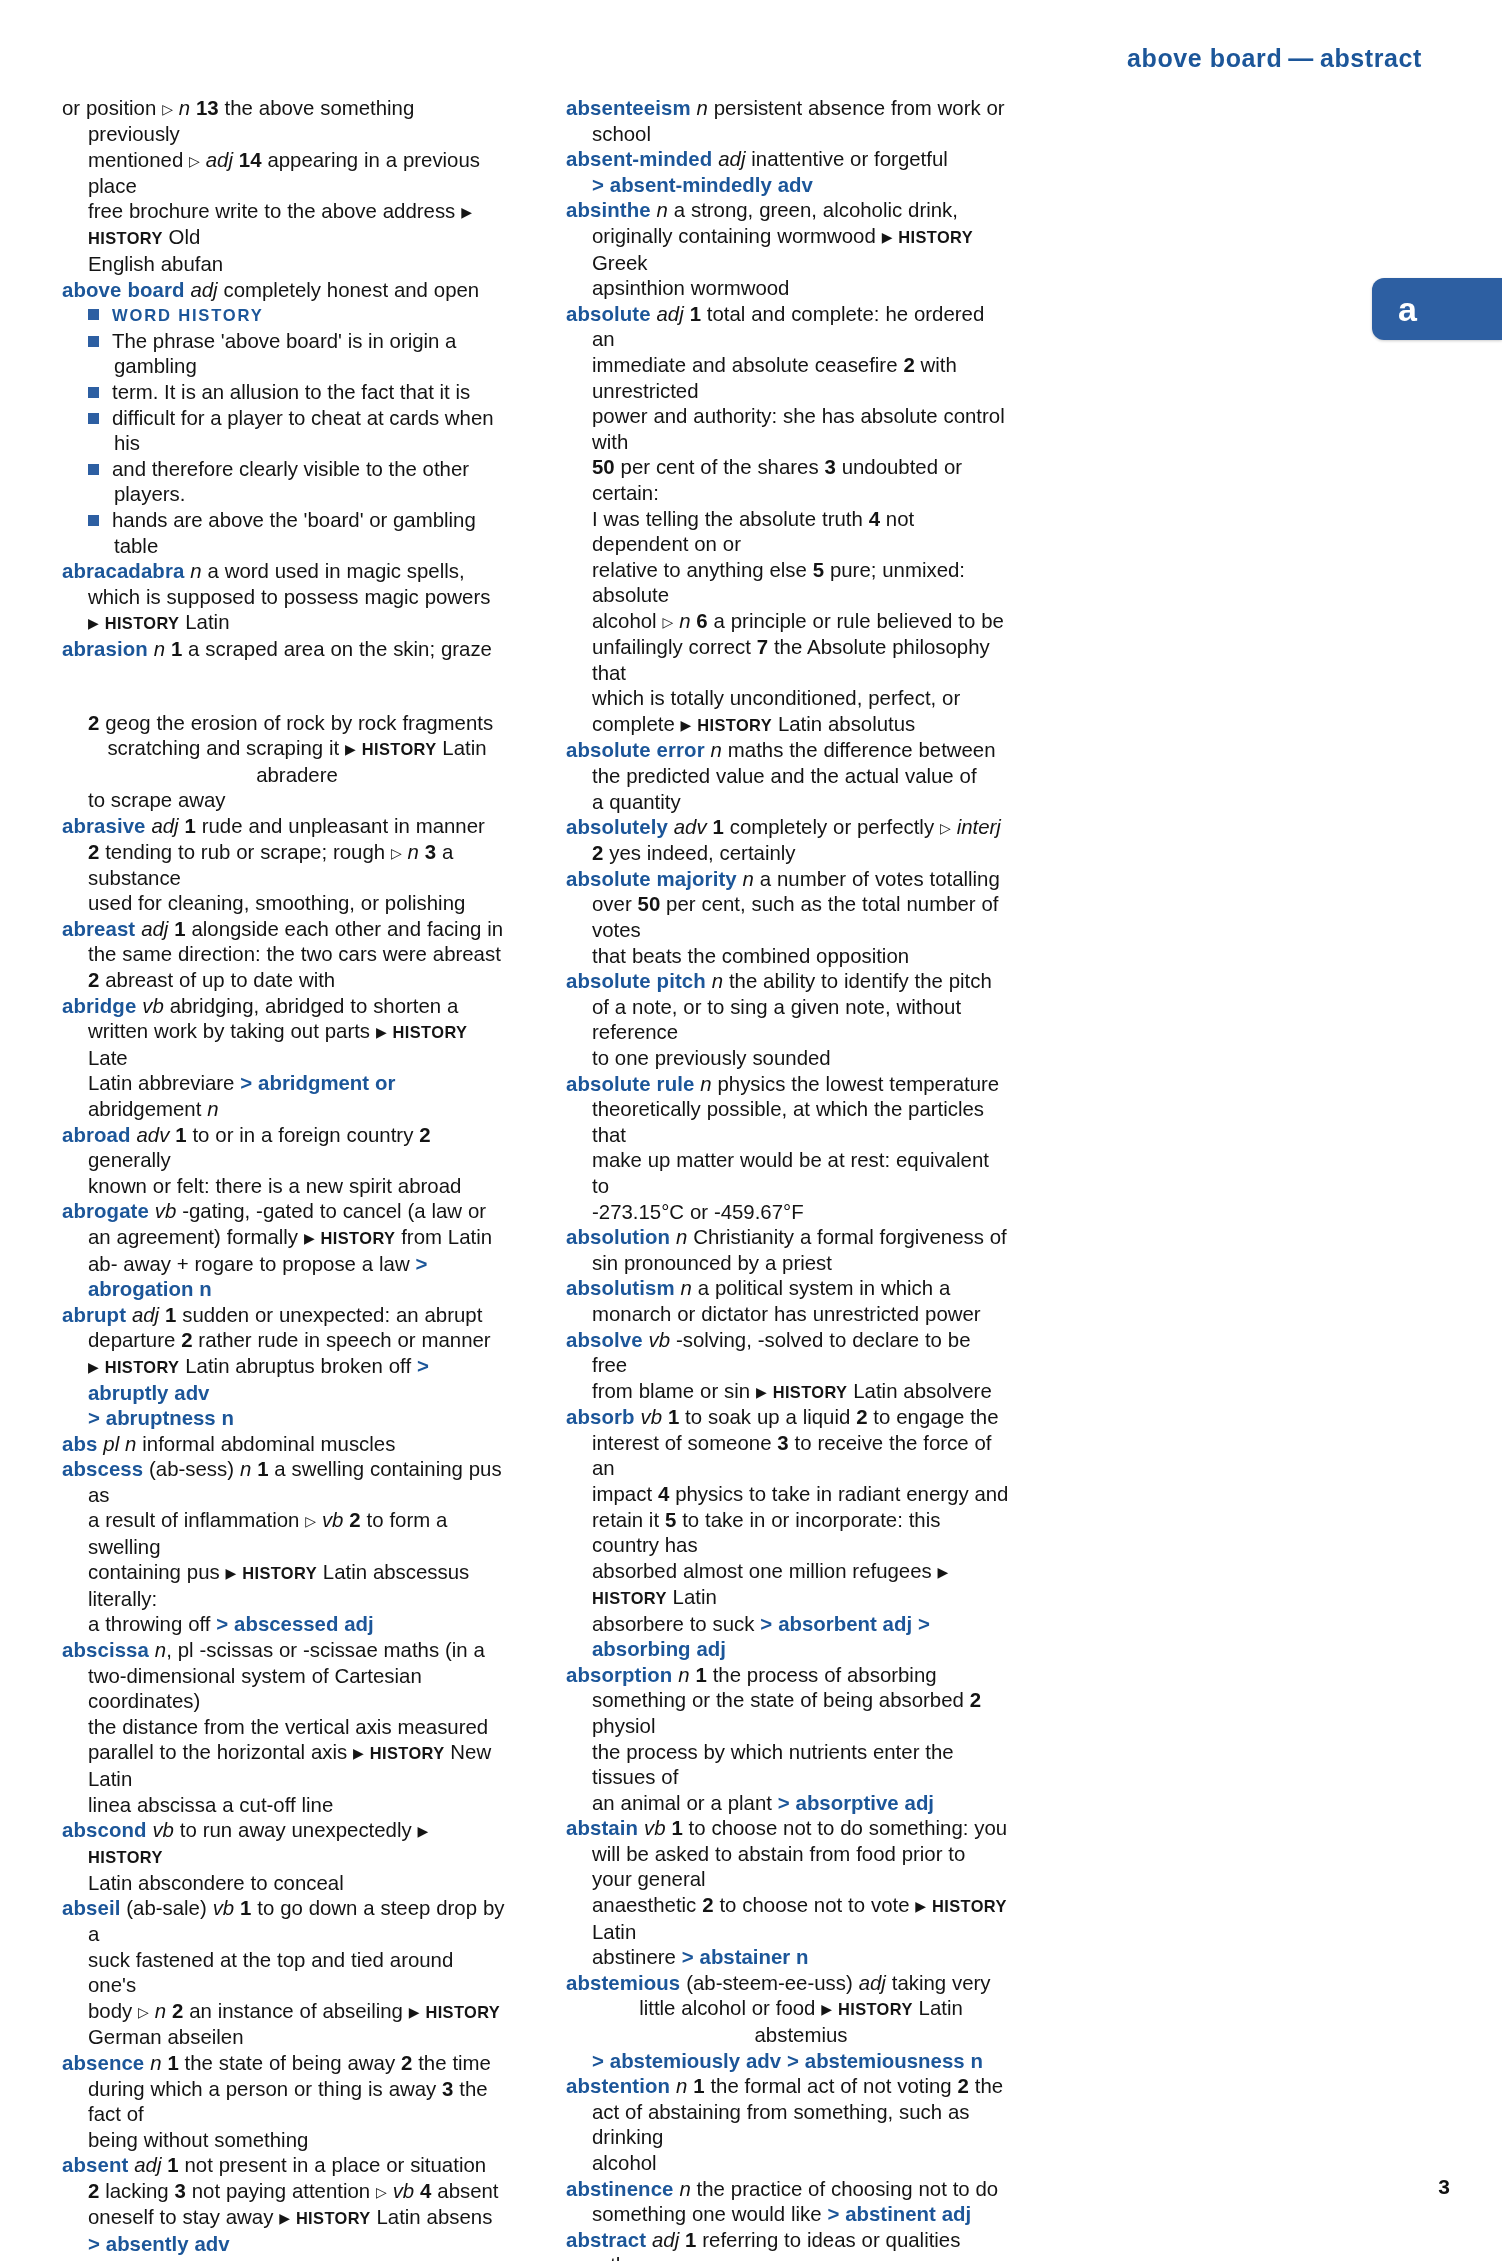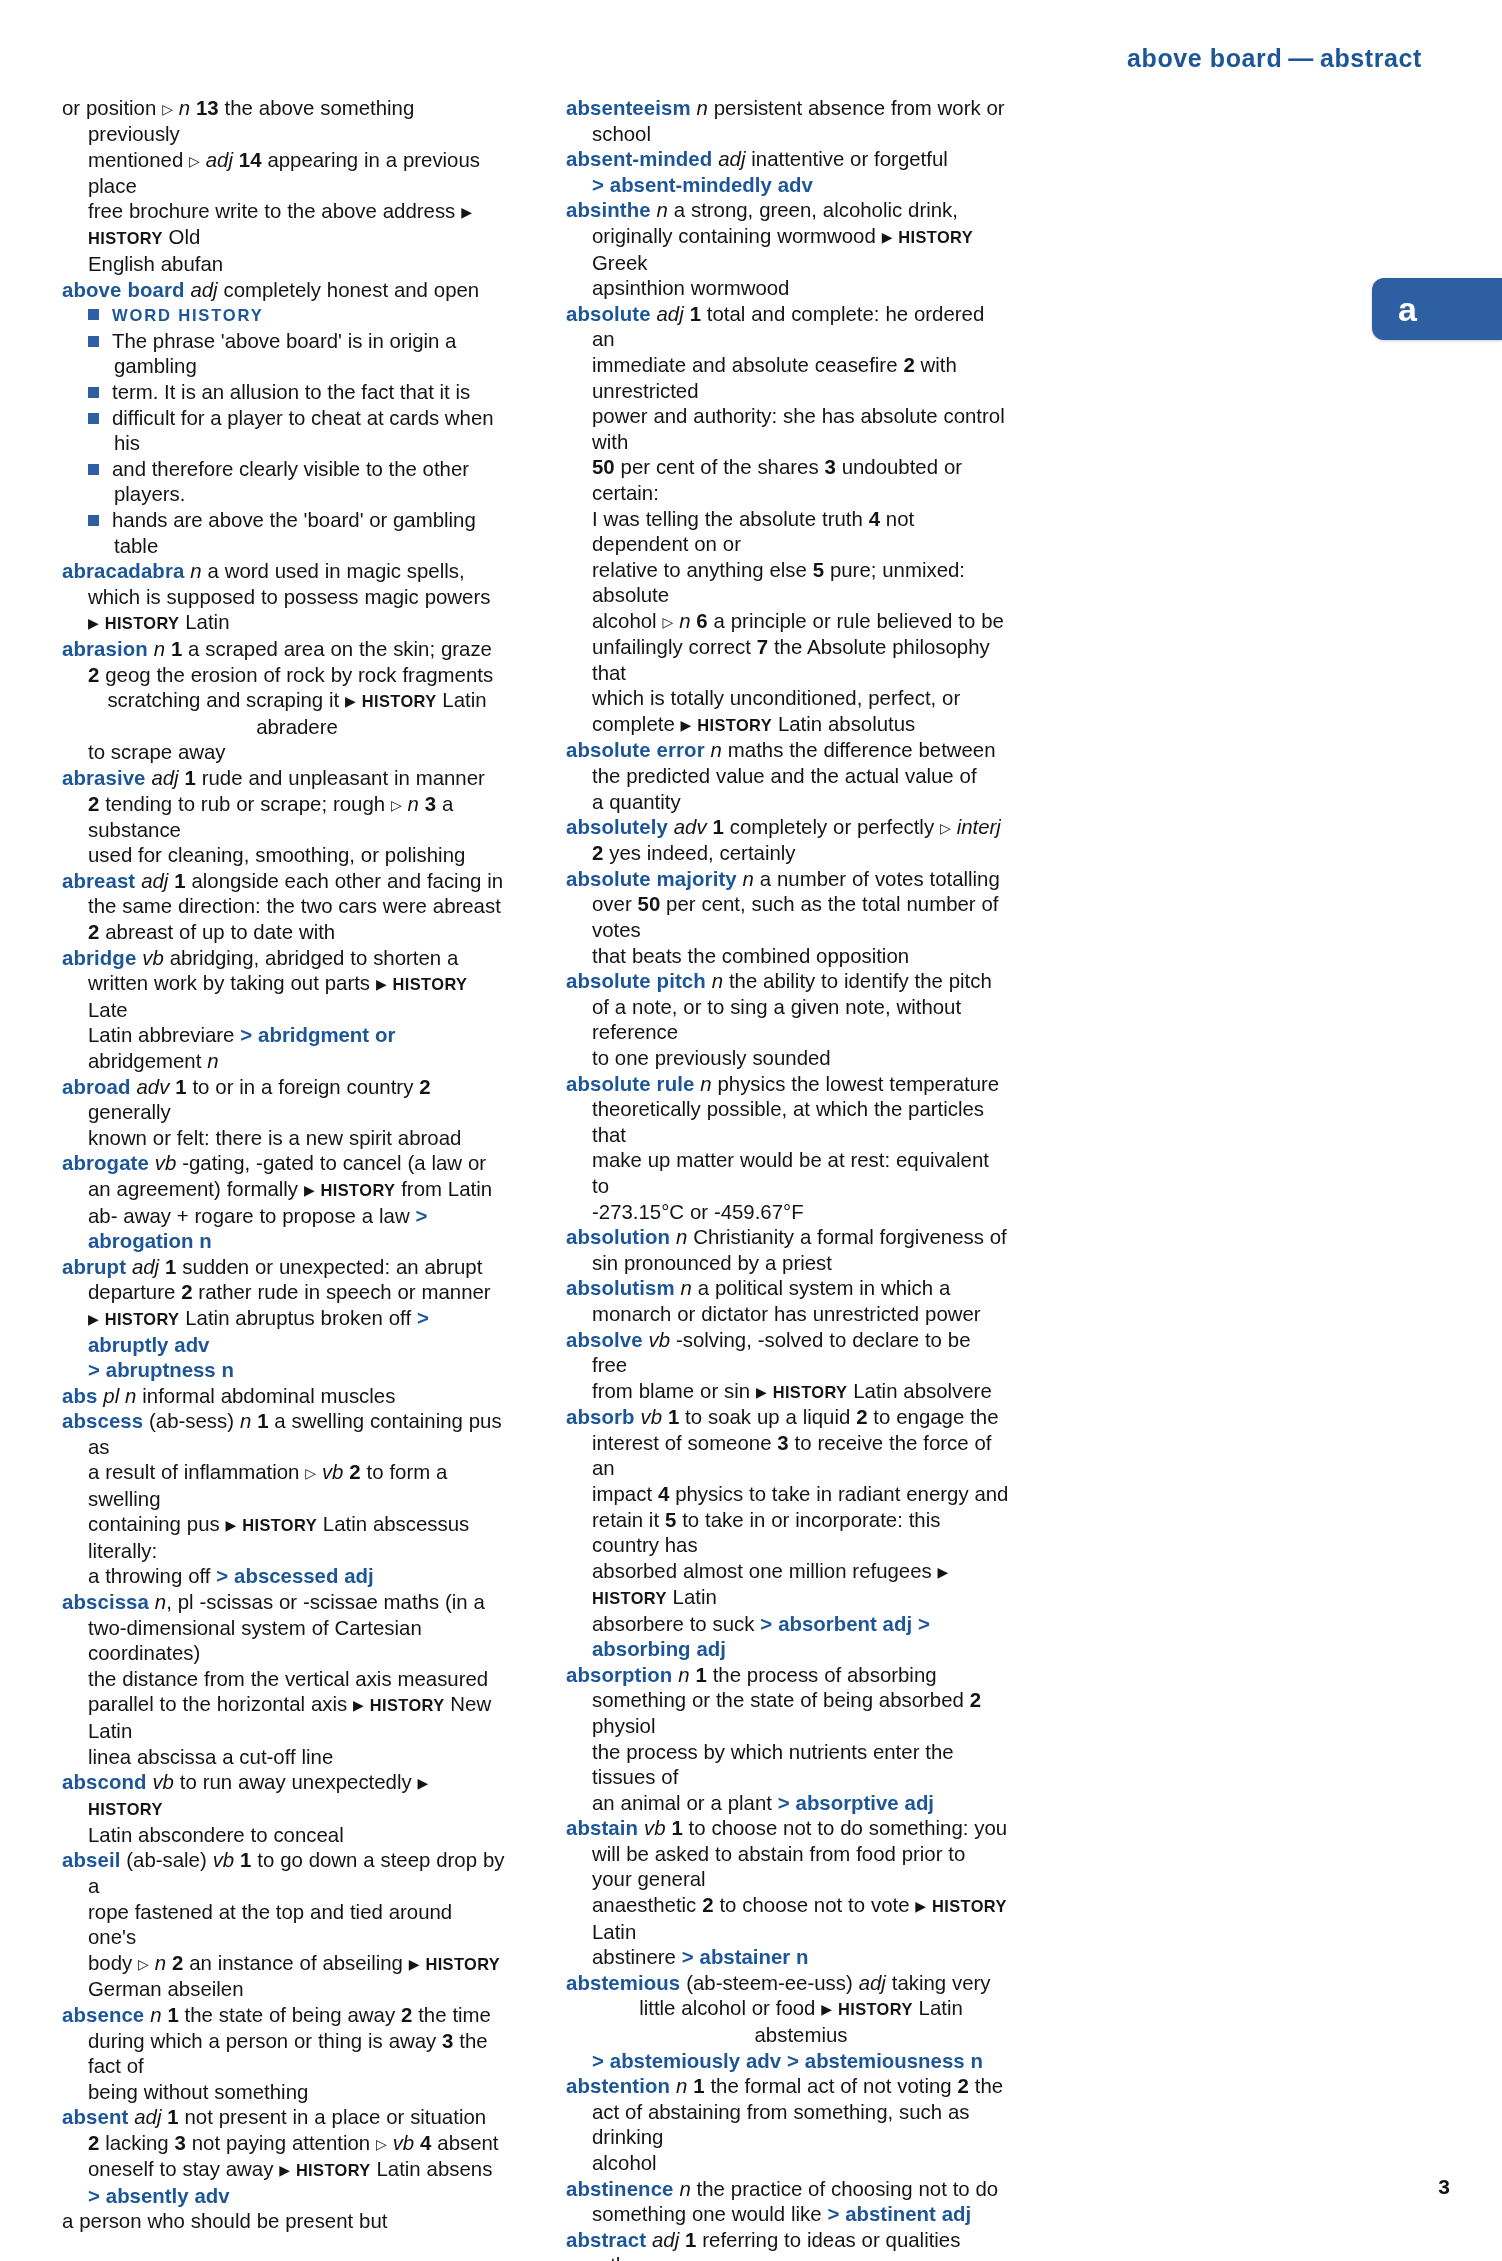--- a/index.html
+++ b/index.html
@@ -109,21 +109,21 @@
             <div class="whline"><span class="sq"></span>hands are above the 'board' or gambling table</div>
           </div>
         </div>
         <div>
           <div class="entry"><span class="hw">abracadabra</span> <span class="pos">n</span> a word used in magic spells,</div>
           <div class="entry " style="text-indent: 0px;">which is supposed to possess magic powers</div>
           <div class="entry " style="text-indent: 0px;"><span class="tri">▶</span> <span class="hist">HISTORY</span> Latin</div>
         </div>
         <div>
           <div class="entry"><span class="hw">abrasion</span> <span class="pos">n</span> <span class="num">1</span> a scraped area on the skin; graze</div>
-          <div class="entry " style="text-indent: 0px;"><span class="num">2</span> geog the erosion of rock by rock fragments</div>
+          <div class="entry " style="text-indent: 0px; margin-top: 48px;"><span class="num">2</span> geog the erosion of rock by rock fragments</div>
           <div class="entry " style="text-indent: 0px; text-align: center;">scratching and scraping it <span class="tri">▶</span> <span class="hist">HISTORY</span> Latin abradere</div>
           <div class="entry " style="text-indent: 0px;">to scrape away</div>
         </div>
         <div>
           <div class="entry"><span class="hw">abrasive</span> <span class="pos">adj</span> <span class="num">1</span> rude and unpleasant in manner</div>
           <div class="entry " style="text-indent: 0px;"><span class="num">2</span> tending to rub or scrape; rough <span class="tri">▷</span> <span class="pos">n</span> <span class="num">3</span> a substance</div>
           <div class="entry " style="text-indent: 0px;">used for cleaning, smoothing, or polishing</div>
         </div>
         <div>
           <div class="entry"><span class="hw">abreast</span> <span class="pos">adj</span> <span class="num">1</span> alongside each other and facing in</div>
@@ -165,21 +165,21 @@
           <div class="entry " style="text-indent: 0px;">the distance from the vertical axis measured</div>
           <div class="entry " style="text-indent: 0px;">parallel to the horizontal axis <span class="tri">▶</span> <span class="hist">HISTORY</span> New Latin</div>
           <div class="entry " style="text-indent: 0px;">linea abscissa a cut-off line</div>
         </div>
         <div>
           <div class="entry"><span class="hw">abscond</span> <span class="pos">vb</span> to run away unexpectedly <span class="tri">▶</span> <span class="hist">HISTORY</span></div>
           <div class="entry " style="text-indent: 0px;">Latin abscondere to conceal</div>
         </div>
         <div>
           <div class="entry"><span class="hw">abseil</span> (ab-sale) <span class="pos">vb</span> <span class="num">1</span> to go down a steep drop by a</div>
-          <div class="entry " style="text-indent: 0px;">rope fastened at the top and tied around one's</div>
+          <div class="entry " style="text-indent: 0px;">suck fastened at the top and tied around one's</div>
           <div class="entry " style="text-indent: 0px;">body <span class="tri">▷</span> <span class="pos">n</span> <span class="num">2</span> an instance of abseiling <span class="tri">▶</span> <span class="hist">HISTORY</span></div>
           <div class="entry " style="text-indent: 0px;">German abseilen</div>
         </div>
         <div>
           <div class="entry"><span class="hw">absence</span> <span class="pos">n</span> <span class="num">1</span> the state of being away <span class="num">2</span> the time</div>
           <div class="entry " style="text-indent: 0px;">during which a person or thing is away <span class="num">3</span> the fact of</div>
           <div class="entry " style="text-indent: 0px;">being without something</div>
         </div>
         <div>
           <div class="entry"><span class="hw">absent</span> <span class="pos">adj</span> <span class="num">1</span> not present in a place or situation</div>

